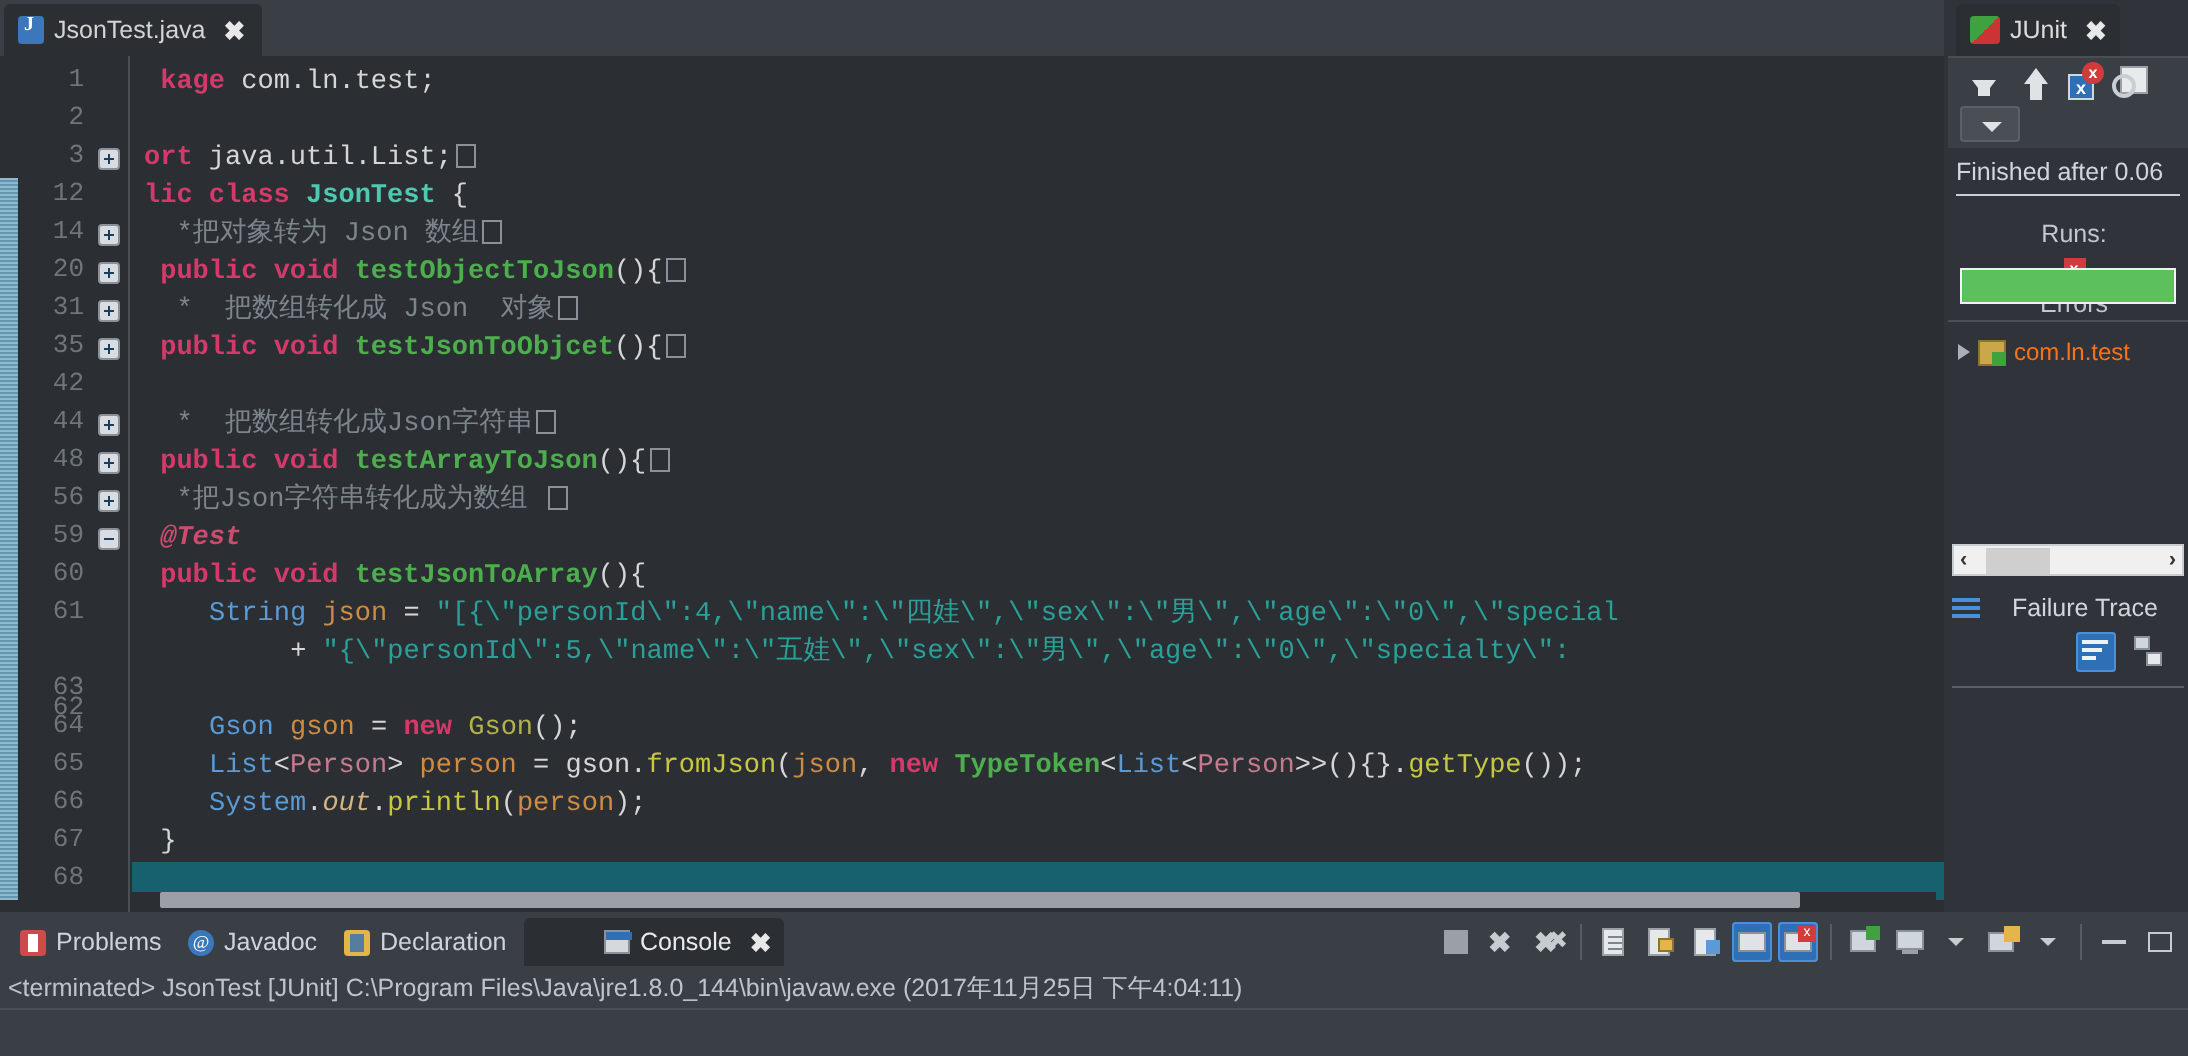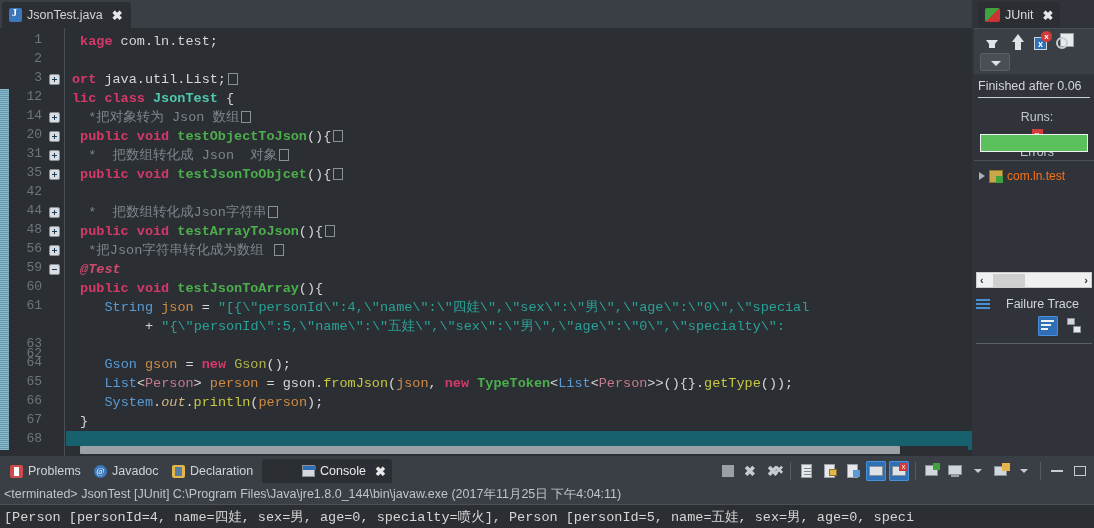--- a/index.html
+++ b/index.html
@@ -446,15 +446,14 @@
       <span class="sep"></span>
       <div class="tb">
           <span class="bar"></span>
         </div>
       <div class="tb">
           <span style="position:absolute;left:4px;top:5px;width:12px;height:10px;border:1px solid #c7ccd1"></span>
         </div>
     </div>
 
     <div id="cmdline">&lt;terminated&gt; JsonTest [JUnit] C:\Program Files\Java\jre1.8.0_144\bin\javaw.exe (2017年11月25日 下午4:04:11)</div>
-    <div id="console-out">[Person [personId=4, name=四娃, sex=男, age=0, specialty=喷火], Person [personId=5, name=五娃, sex=男, age=0, speci</div>
   </div>
 </div>
 
 </body></html>

